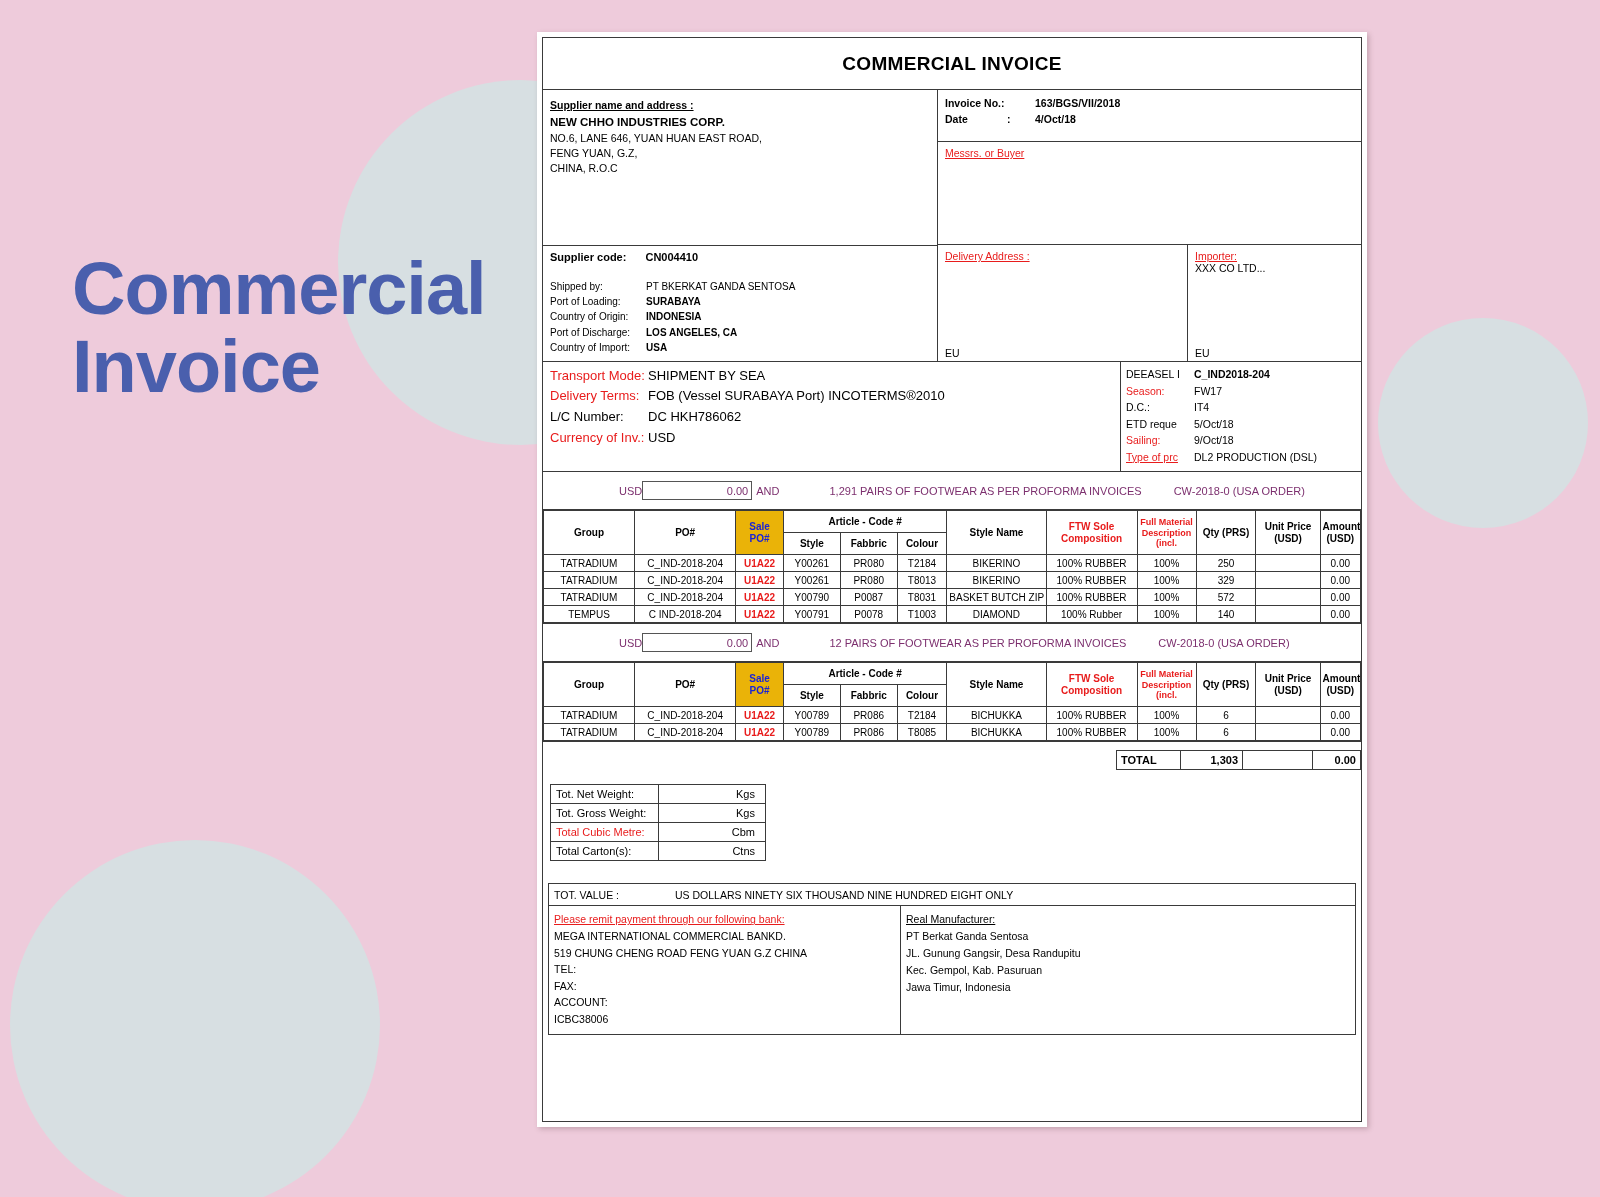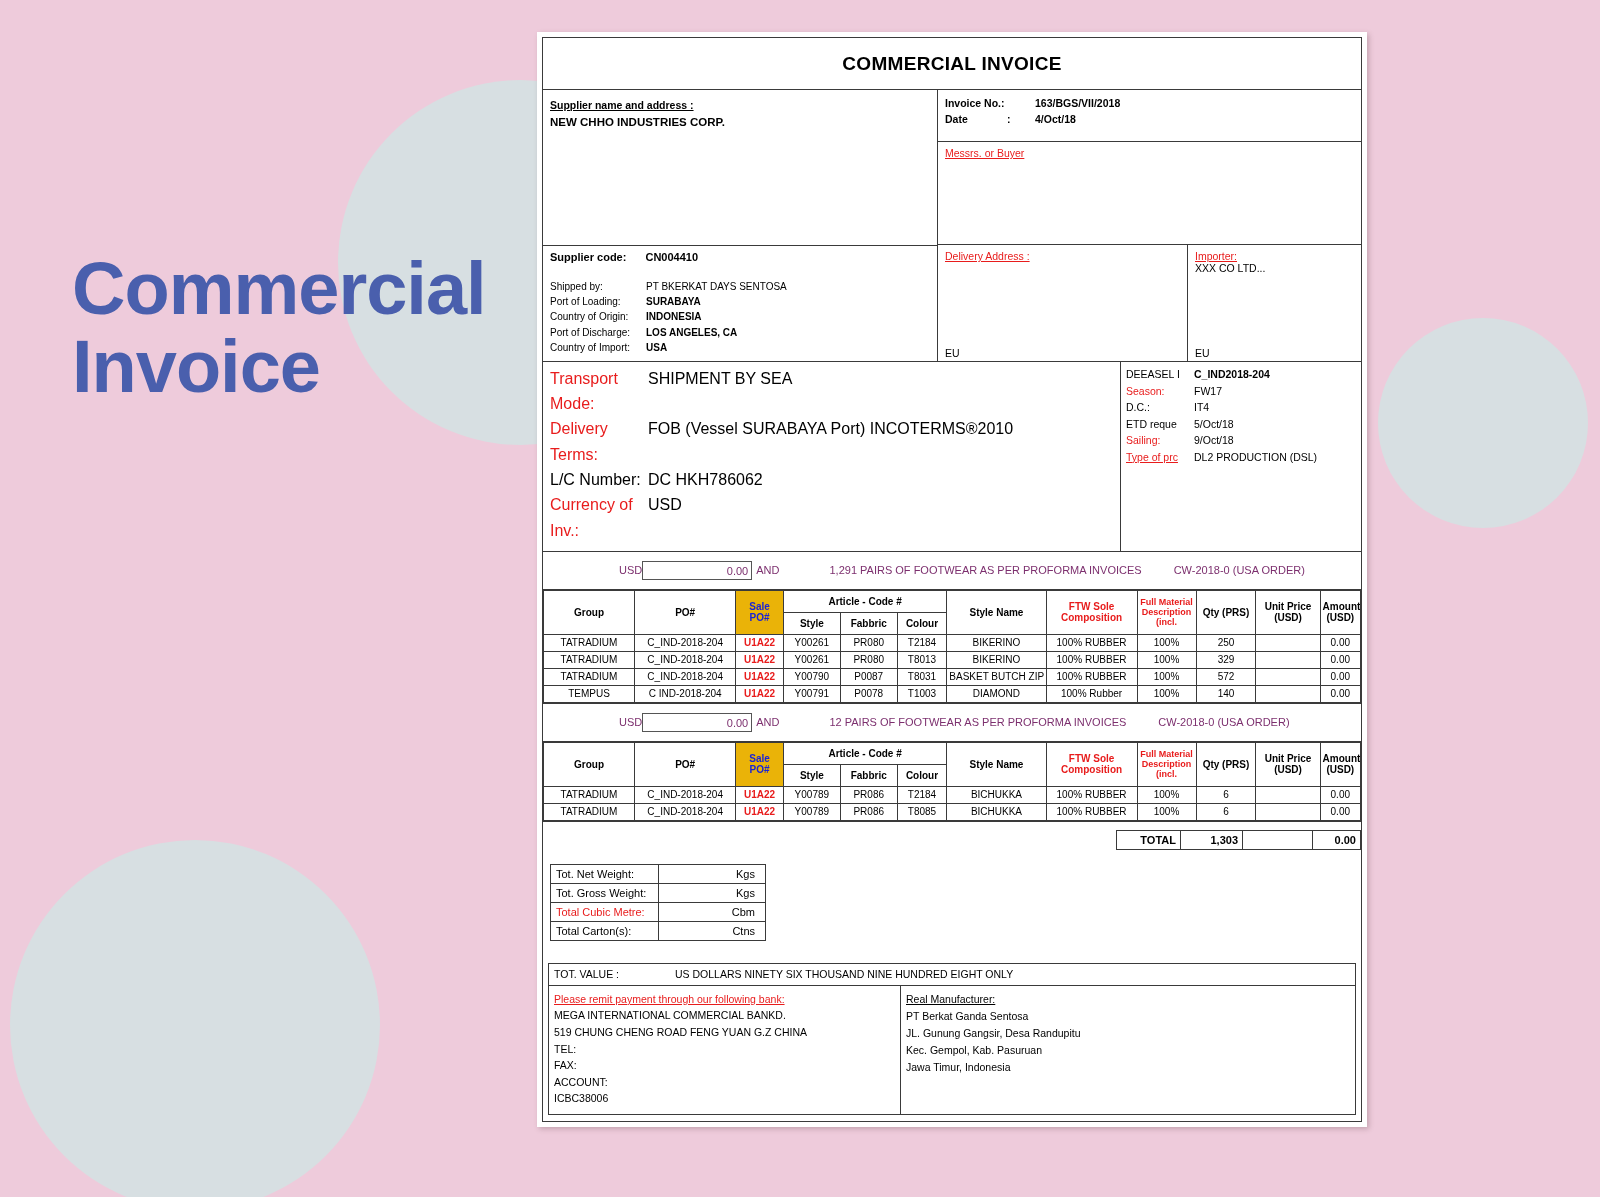--- a/index.html
+++ b/index.html
@@ -81,21 +81,21 @@
   #buyer-block { height:103px; border-bottom:1px solid #3a3a3a; padding:5px 0 0 7px; }
   #addr-row { flex:1; display:flex; }
   #delivery-address { width:250px; border-right:1px solid #3a3a3a; padding:5px 0 0 7px;
      position:relative; }
   #importer-block { flex:1; padding:5px 0 0 7px; position:relative; }
   .eu-foot { position:absolute; bottom:2px; left:7px; font-size:10.5px; }
 
   
   #terms-section { display:flex; border-bottom:1px solid #3a3a3a; }
   #terms-left { width:578px; border-right:1px solid #3a3a3a; padding:4px 0 8px 7px; line-height:1.58; }
-  .term-row { display:flex; font-size:16px; }
+  .term-row { display:flex; font-size:13px; }
   .term-row .k { width:98px; }
   #terms-right { flex:1; padding:4px 0 6px 5px; line-height:1.58; }
   .tr-row { display:flex; font-size:10.5px; }
   .tr-row .k { width:68px; overflow:hidden; white-space:nowrap; }
   .tr-row .v { white-space:nowrap; }
 
   
   .usd-bar {
     height:38px; display:flex; align-items:center;
     border-bottom:1px solid #3a3a3a; font-size:11px;
@@ -121,21 +121,21 @@
   .th-red  { color:#e81c1c; }
   .cell-sale { color:#e81c1c; font-weight:bold; }
   .dashed-r { border-right:1px dashed #777 !important; }
   td.num { text-align:right; padding-right:5px; }
   .tbl-wrap { border-bottom:1px solid #3a3a3a; }
 
   
   #total-wrap { display:flex; justify-content:flex-end; padding:8px 0 0 0; }
   table#total-table { border-collapse:collapse; font-size:11px; table-layout:fixed; }
   table#total-table td { border:1px solid #3a3a3a; height:19px; padding:1px 4px; font-weight:bold; }
-  #tt-label { width:64px; text-align:right; }
+  #tt-label { width:64px; text-align:left; }
   #tt-qty   { width:62px; text-align:right; }
   #tt-unit  { width:70px; }
   #tt-amt   { width:48px; text-align:right; }
 
   
   #weights { margin:14px 0 0 7px; }
   table#weight-table { border-collapse:collapse; font-size:11px; table-layout:fixed; }
   table#weight-table td { border:1px solid #3a3a3a; height:19px; padding:1px 5px; }
   .w-label { width:108px; }
   .w-value { width:107px; text-align:right; padding-right:10px !important; }
@@ -166,29 +166,34 @@
 <div id="invoice-sheet">
 
   <div id="doc-title">COMMERCIAL INVOICE</div>
 
   <div id="top-section">
 
     <div id="supplier-block">
       <div id="supplier-info">
         <div class="u b">Supplier name and address :</div>
         <div id="supplier-name">NEW CHHO INDUSTRIES CORP.</div>
+        <div id="supplier-addr">
+          <div>NO.6, LANE 646, YUAN HUAN EAST ROAD,</div>
+          <div>FENG YUAN, G.Z,</div>
+          <div>CHINA, R.O.C</div>
+        </div>
       </div>
       <div id="supplier-code">
         <span>Supplier code:</span>
         <span class="val">CN004410</span>
       </div>
       <div id="shipping-block">
         <div class="ship-row plain">
           <span class="k">Shipped by:</span>
-          <span class="v">PT BKERKAT DAYS SENTOSA</span>
+          <span class="v">PT BKERKAT GANDA SENTOSA</span>
         </div>
         <div class="ship-row">
           <span class="k">Port of Loading:</span>
           <span class="v">SURABAYA</span>
         </div>
         <div class="ship-row">
           <span class="k">Country of Origin:</span>
           <span class="v">INDONESIA</span>
         </div>
         <div class="ship-row">

